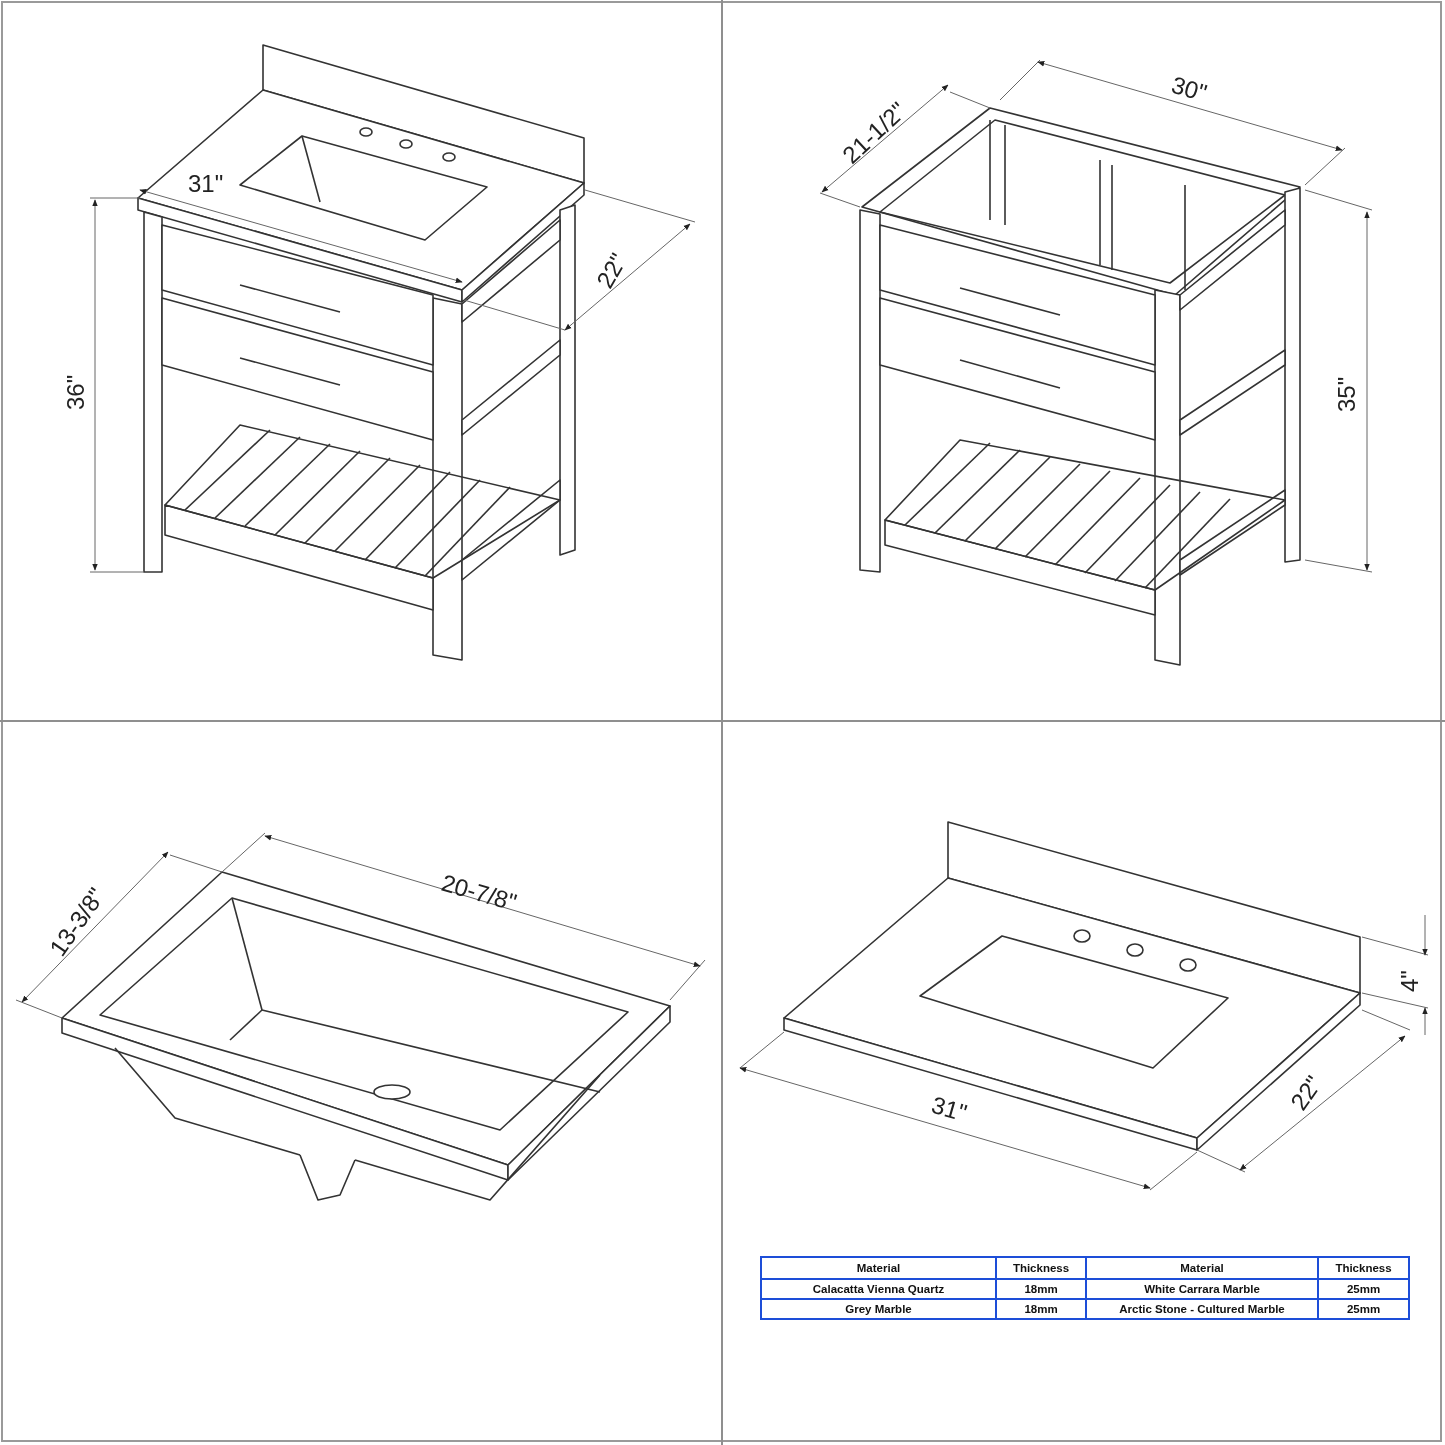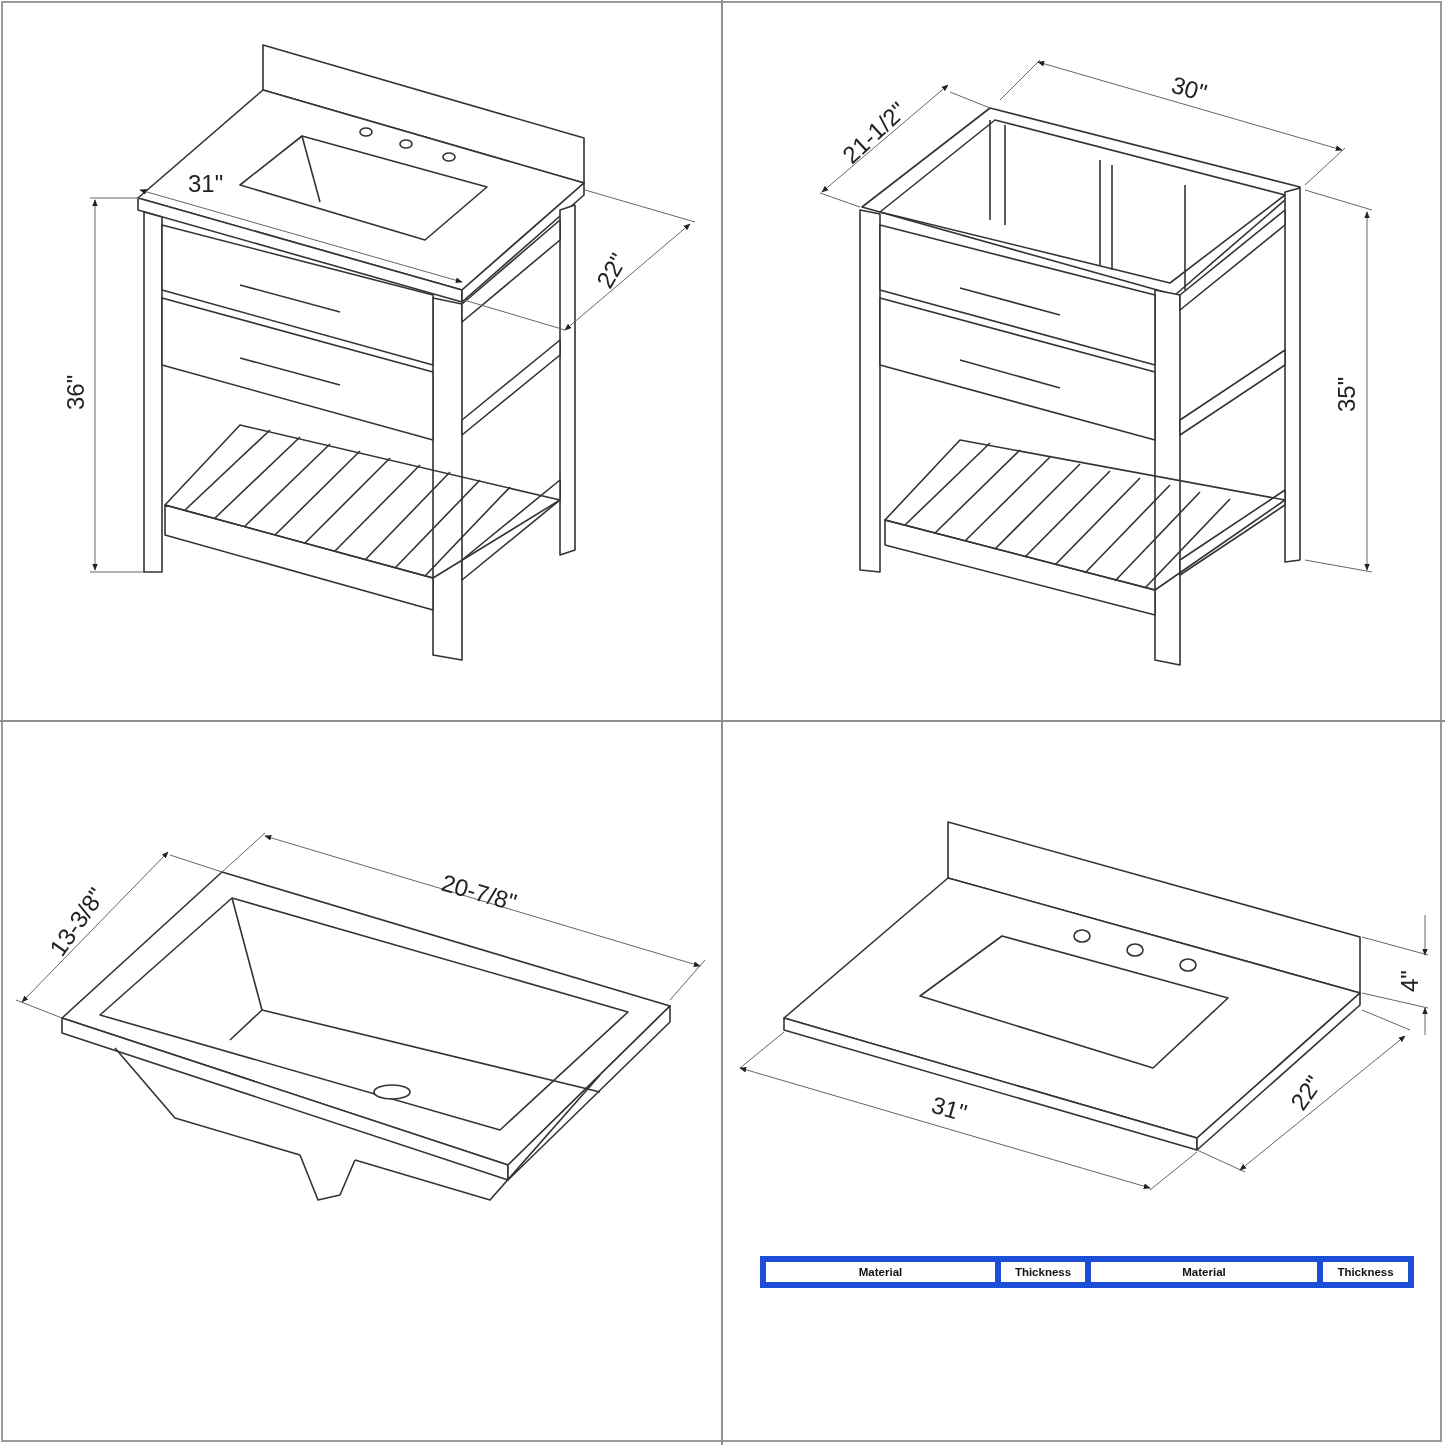--- a/index.html
+++ b/index.html
@@ -12,21 +12,21 @@
   .divider-h { position: absolute; left: 0; top: 720px; width: 1445px; height: 2px; background: #8f8f8f; }
   svg.drawing { position: absolute; left: 0; top: 0; }
   svg .ln { stroke: #333; stroke-width: 1.6; fill: #fff; stroke-linejoin: round; }
   svg .lno { stroke: #333; stroke-width: 1.6; fill: none; stroke-linejoin: round; }
   svg .dim { stroke: #666; stroke-width: 1; fill: none; }
   svg .arrow { fill: #222; }
   svg .dimtext { font-family: "Liberation Sans", sans-serif; font-size: 24px; fill: #222; }
   .spec-table { position: absolute; left: 760px; top: 1256px; width: 648px;
                 border-collapse: collapse; table-layout: fixed;
                 font-family: "Liberation Sans", sans-serif; font-size: 11.5px; font-weight: bold; color: #111; }
-  .spec-table th, .spec-table td { border: 6px solid #1d4ed8; text-align: center; padding: 0;
+  .spec-table th, .spec-table td { border: 2px solid #1d4ed8; text-align: center; padding: 0;
                                    height: 18px; line-height: 18px; white-space: nowrap; overflow: hidden; }
   .spec-table th { height: 20px; }
 </style>
 </head>
 <body>
 
 <div class="sheet">
   <div class="frame"></div>
   <div class="divider-v"></div>
   <div class="divider-h"></div>
@@ -238,15 +238,27 @@
     </colgroup>
     <thead>
       <tr>
         <th>Material</th>
         <th>Thickness</th>
         <th>Material</th>
         <th>Thickness</th>
       </tr>
     </thead>
     <tbody>
+      <tr>
+        <td>Calacatta Vienna Quartz</td>
+        <td>18mm</td>
+        <td>White Carrara Marble</td>
+        <td>25mm</td>
+      </tr>
+      <tr>
+        <td>Grey Marble</td>
+        <td>18mm</td>
+        <td>Arctic Stone - Cultured Marble</td>
+        <td>25mm</td>
+      </tr>
     </tbody>
   </table>
 </div>
 
 </body></html>

